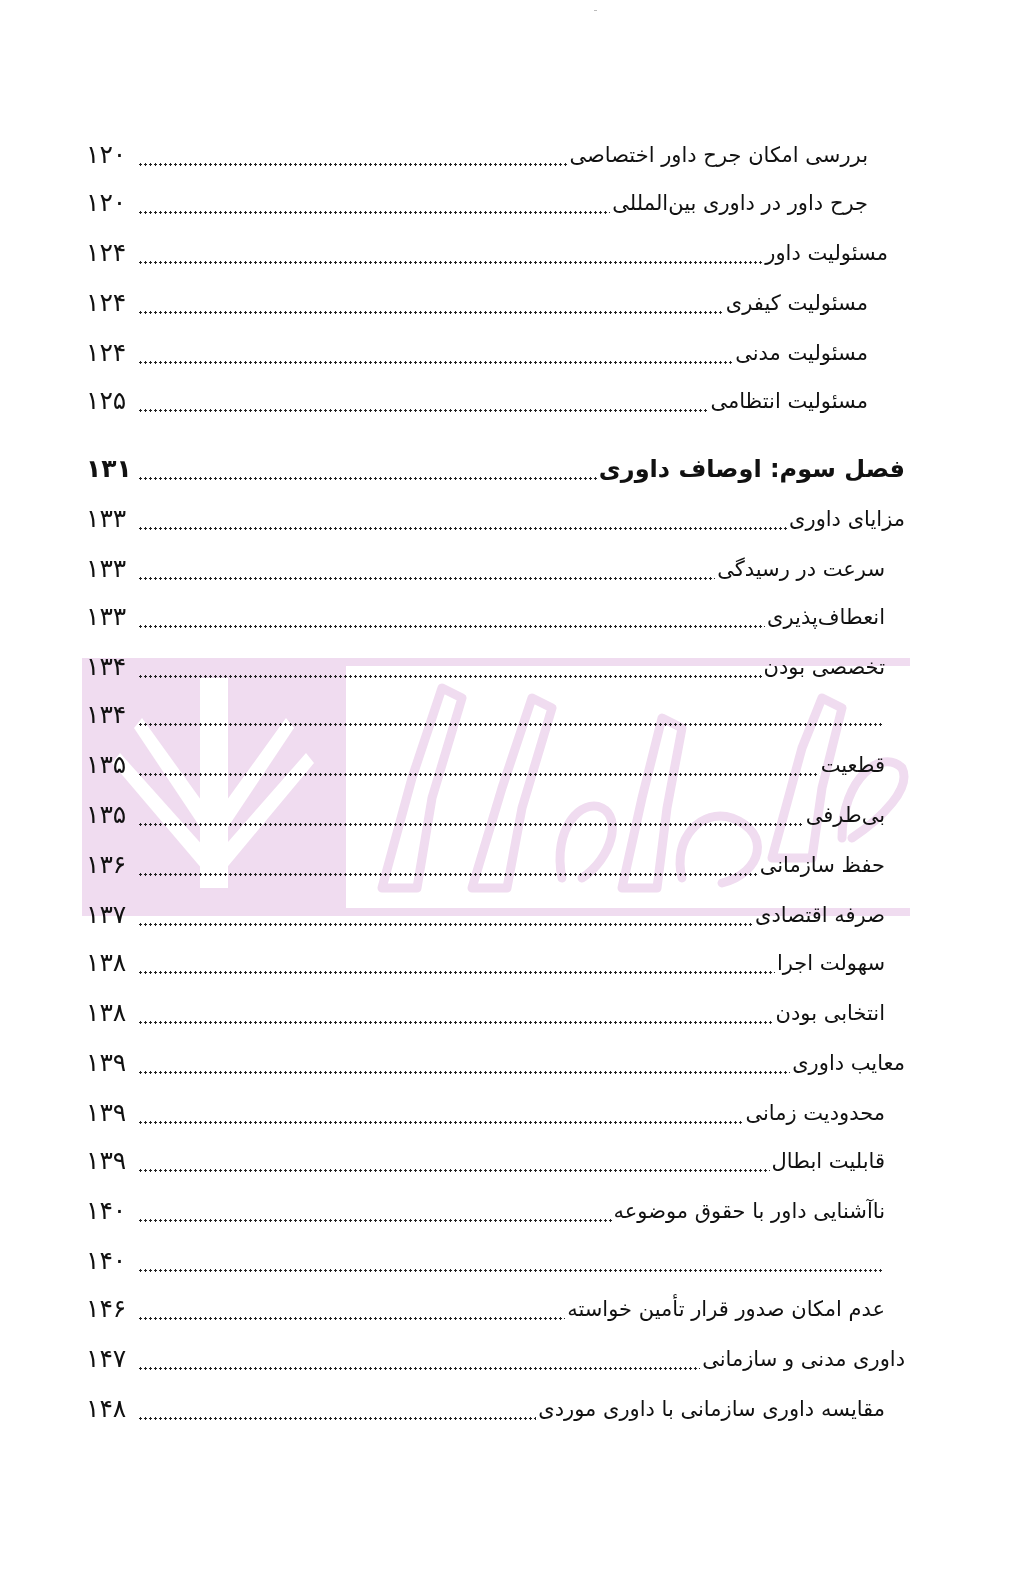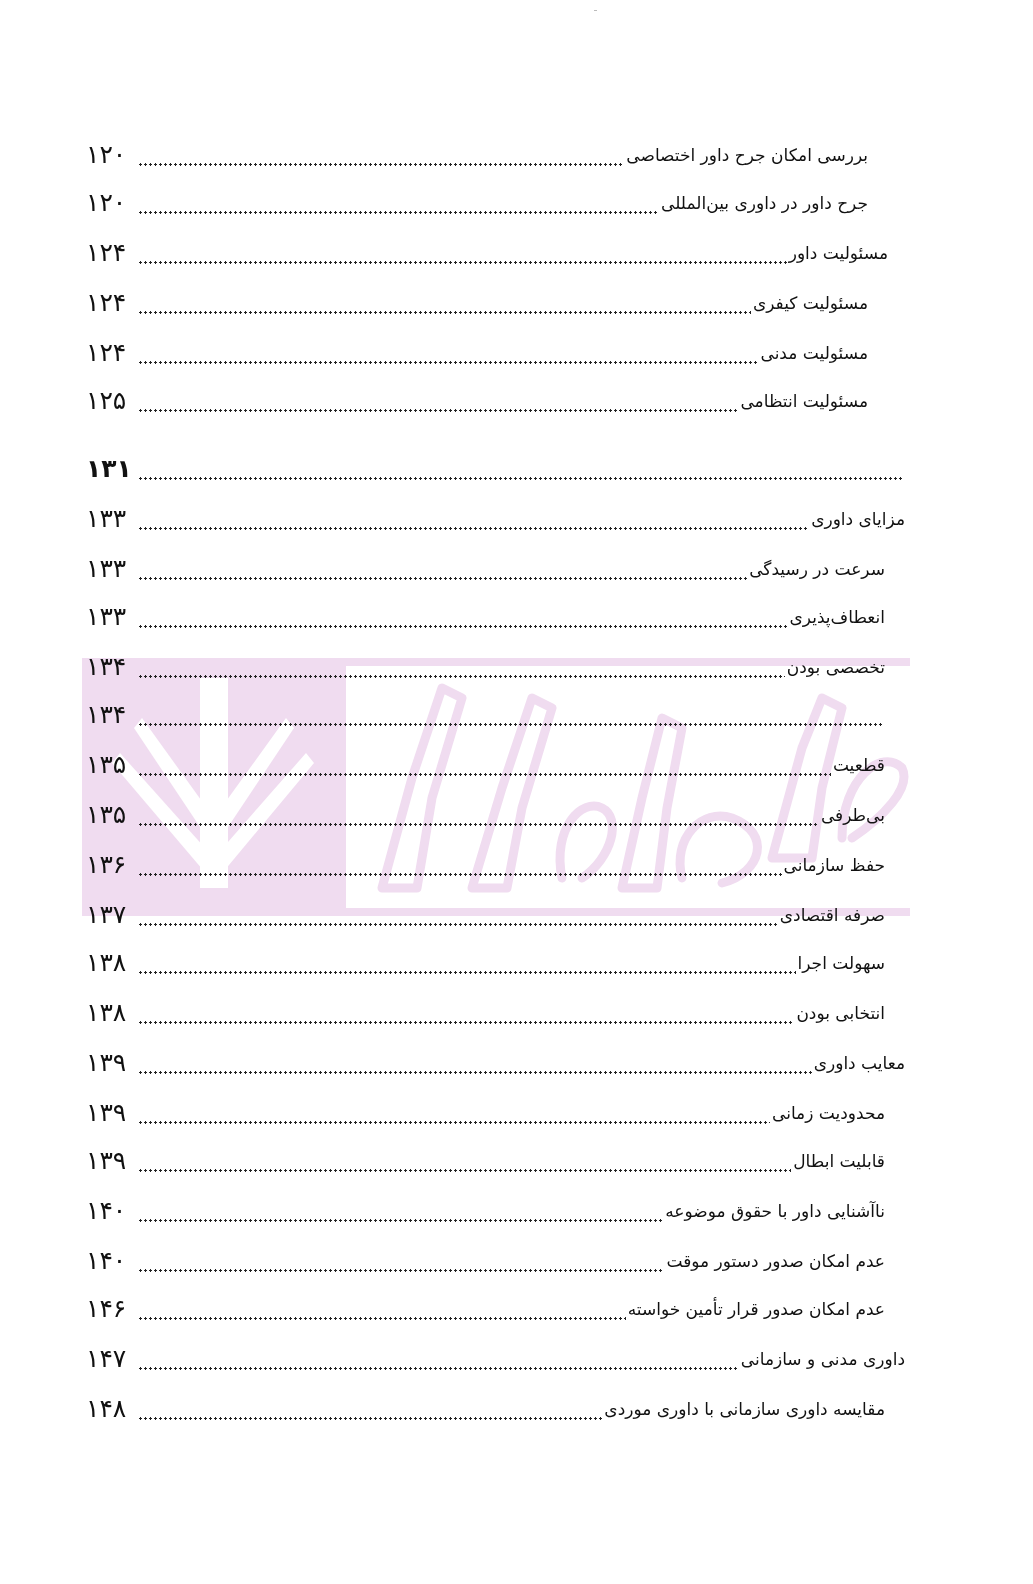--- a/index.html
+++ b/index.html
@@ -81,21 +81,21 @@
       margin: 0 2px 0 6px;
       background-image: radial-gradient(circle, #222 1.1px, transparent 1.3px);
       background-size: 5px 5px;
       background-repeat: repeat-x;
       background-position: left 22px;
     }
     .toc-title {
       direction: rtl;
       unicode-bidi: isolate;
       font-family: "DejaVu Sans", sans-serif;
-      font-size: 17px;
+      font-size: 21px;
       line-height: 30px;
       white-space: nowrap;
       color: #111;
     }
     .toc-row.chapter .toc-title { font-weight: bold; font-size: 24px; }
     .toc-row.chapter .toc-page { font-weight: bold; }
   </style>
 </head>
 <body>
 
@@ -154,20 +154,21 @@
   </div>
   <div class="toc-row" style="top:376px; right:165px;">
     <span class="toc-page">۱۲۵</span>
     <span class="toc-dots"></span>
     <span class="toc-title">مسئولیت انتظامی</span>
   </div>
 
   <div class="toc-row chapter" style="top:444px; right:128px;">
     <span class="toc-page">۱۳۱</span>
     <span class="toc-dots"></span>
+    <span class="toc-title">فصل سوم: اوصاف داوری</span>
   </div>
 
   <div class="toc-row" style="top:494px; right:128px;">
     <span class="toc-page">۱۳۳</span>
     <span class="toc-dots"></span>
     <span class="toc-title">مزایای داوری</span>
   </div>
   <div class="toc-row" style="top:544px; right:148px;">
     <span class="toc-page">۱۳۳</span>
     <span class="toc-dots"></span>
@@ -233,21 +234,20 @@
     <span class="toc-title">قابلیت ابطال</span>
   </div>
   <div class="toc-row" style="top:1186px; right:148px;">
     <span class="toc-page">۱۴۰</span>
     <span class="toc-dots"></span>
     <span class="toc-title">ناآشنایی داور با حقوق موضوعه</span>
   </div>
   <div class="toc-row" style="top:1236px; right:148px;">
     <span class="toc-page">۱۴۰</span>
     <span class="toc-dots"></span>
-    <span class="toc-title">عدم امکان صدور دستور موقت</span>
   </div>
   <div class="toc-row" style="top:1284px; right:148px;justify-content:flex-end;">
     <span class="toc-page">۱۴۶</span>
     <span class="toc-dots"></span>
     <span class="toc-title">عدم امکان صدور قرار تأمین خواسته</span>
   </div>
   <div class="toc-row" style="top:1334px; right:128px;justify-content:center;">
     <span class="toc-page">۱۴۷</span>
     <span class="toc-dots"></span>
     <span class="toc-title">داوری مدنی و سازمانی</span>

